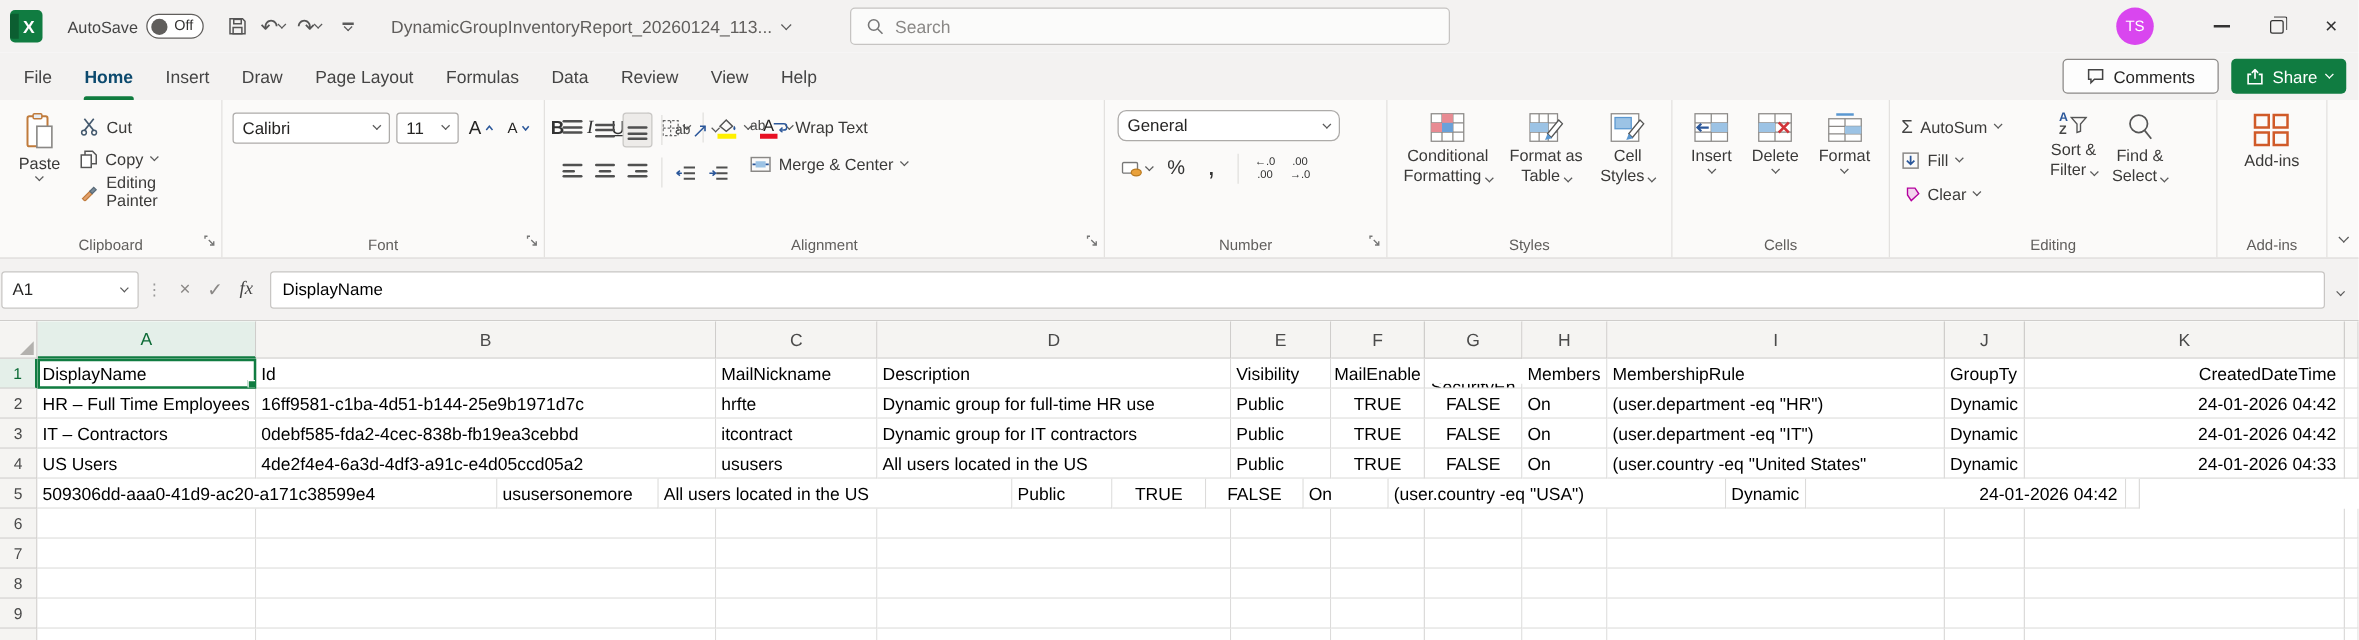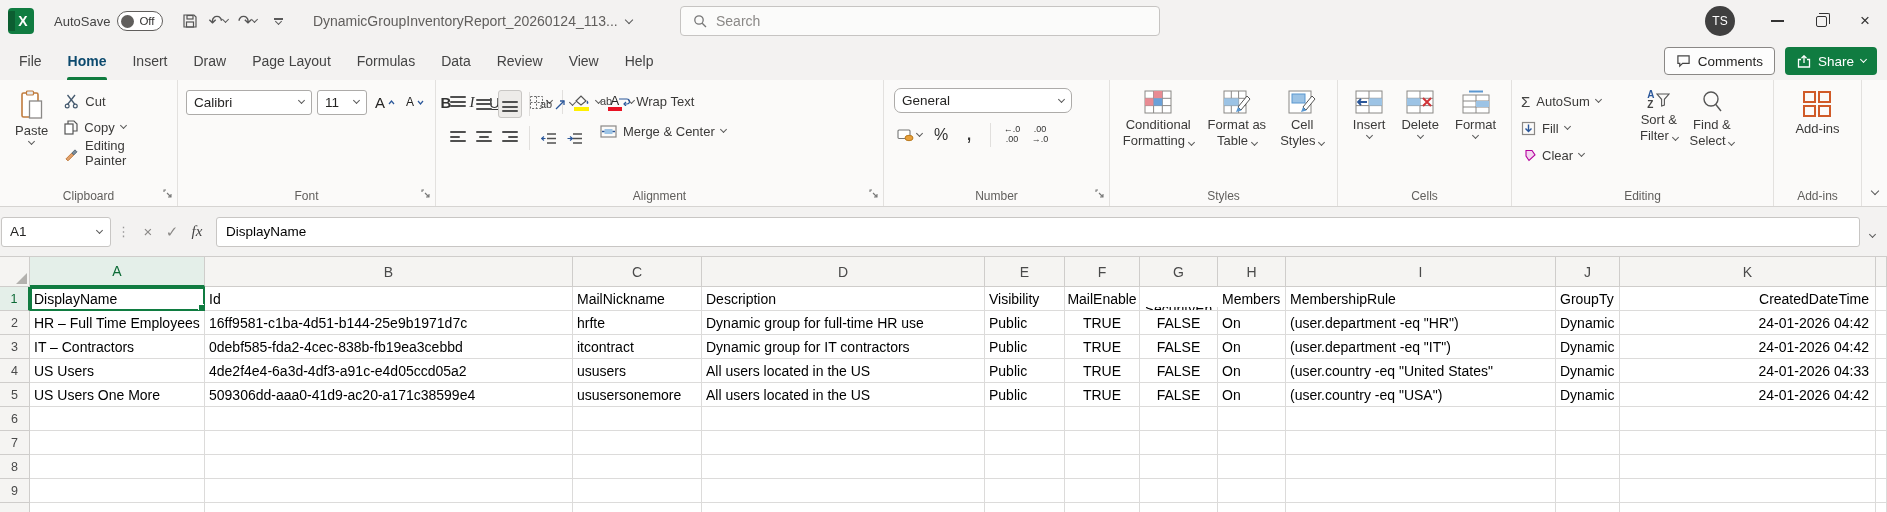--- a/index.html
+++ b/index.html
@@ -22,35 +22,35 @@
   .uglyph { font-size:17px; color:#555; line-height:1; }
   .cv { width:6px; height:6px; border-right:1.3px solid #5a5a5a; border-bottom:1.3px solid #5a5a5a; transform:rotate(45deg); display:inline-block; flex:none; margin-top:-3px; }
   .cv.w { border-color:#fff; }
   .cv.sm { width:5px; height:5px; }
   .qsep { margin-left:6px; display:flex; flex-direction:column; align-items:center; gap:2px; padding:4px 4px; }
   .qsep .bar { width:9px; height:1.5px; background:#5a5a5a; }
   .fname { margin-left:26px; display:flex; align-items:center; gap:8px; font-size:14px; color:#605e5c; }
   .searchbox { position:absolute; left:680px; top:6px; width:480px; height:30px; background:#fbfbfa; border:1px solid #c6c4c2; border-radius:4px; display:flex; align-items:center; padding-left:12px; gap:9px; }
   .searchbox .ph { font-size:14px; color:#8a8886; }
   .tb-right { position:absolute; right:0; top:0; height:42px; display:flex; align-items:center; }
-  .avatar { width:30px; height:30px; border-radius:50%; background:#404040; color:#fff; font-size:12px; display:flex; align-items:center; justify-content:center; margin-right:20px; }
+  .avatar { width:30px; height:30px; border-radius:50%; background:#d946ef; color:#fff; font-size:12px; display:flex; align-items:center; justify-content:center; margin-right:32px; }
   .winbtn { width:44px; height:42px; display:flex; align-items:center; justify-content:center; }
   .minbar { width:13px; height:1.5px; background:#333; }
   .restore { width:11px; height:11px; border:1.2px solid #333; border-radius:2px; position:relative; }
   .restore::before { content:''; position:absolute; left:2px; top:-4px; width:10px; height:10px; border-top:1.2px solid #333; border-right:1.2px solid #333; border-radius:0 2px 0 0; }
   .closex { font-size:17px; color:#333; }
 
   
   .tabrow { height:38px; background:#f3f2f1; display:flex; align-items:center; position:relative; padding-left:6px; }
   .tablist { display:flex; align-items:center; height:100%; }
   .tab { font-size:14px; color:#444; padding:0 13px; height:100%; display:flex; align-items:center; position:relative; }
   .tab.active { font-weight:bold; color:#0c4a6e; }
   .tab.active::after { content:''; position:absolute; left:12px; right:12px; bottom:0; height:3px; background:#0f7b3e; border-radius:2px 2px 0 0; }
   .tabactions { position:absolute; right:10px; top:5px; display:flex; align-items:center; gap:10px; }
-  .btn-comments { height:28px; border:1px solid #8a8886; border-radius:4px; background:#fdfdfd; display:flex; align-items:center; gap:7px; padding:0 11px; font-size:13.5px; color:#252423; }
+  .btn-comments { height:28px; border:1px solid #8a8886; border-radius:4px; background:#fdfdfd; display:flex; align-items:center; gap:7px; padding:0 18px; font-size:13.5px; color:#252423; }
   .btn-share { height:28px; border-radius:4px; background:#107C41; color:#fff; display:flex; align-items:center; gap:7px; padding:0 11px 0 12px; font-size:13.5px; }
 
   
   .ribbon { height:127px; background:#fbfaf9; border-bottom:1px solid #d6d4d2; display:flex; position:relative; }
   .group { position:relative; border-right:1px solid #e3e1df; padding:6px 4px 22px; display:flex; align-items:flex-start; flex:none; }
   .grouplabel { position:absolute; bottom:3px; left:0; right:0; text-align:center; font-size:12px; color:#605e5c; }
   .launcher { position:absolute; bottom:4px; right:5px; }
   .bigbtn { display:flex; flex-direction:column; align-items:center; justify-content:flex-start; gap:3px; padding:4px 6px; border-radius:3px; }
   .bigbtn .blabel { font-size:13px; color:#3b3a39; text-align:center; line-height:1.25; }
   .smallrow { display:flex; align-items:center; gap:6px; padding:3px 5px; border-radius:3px; font-size:13px; color:#3b3a39; height:26px; }
@@ -657,21 +657,20 @@
         <div class="gc c" style="width: 75px;">TRUE</div>
         <div class="gc c" style="width: 78px;">FALSE</div>
         <div class="gc l" style="width: 68px;">On</div>
         <div class="gc l" style="width: 270px;">(user.country -eq "United States"</div>
         <div class="gc l" style="width: 64px;">Dynamic</div>
         <div class="gc r" style="width: 256px;">24-01-2026 04:33</div>
         <div class="gc" style="width: 11px;"></div>
       </div>
       <div class="grow">
         <div class="gn" style="width: 30px;">5</div>
-        <div class="gc l" style="width: 175px;">US Users One More</div>
         <div class="gc l" style="width: 368px;">509306dd-aaa0-41d9-ac20-a171c38599e4</div>
         <div class="gc l" style="width: 129px;">ususersonemore</div>
         <div class="gc l" style="width: 283px;">All users located in the US</div>
         <div class="gc l" style="width: 80px;">Public</div>
         <div class="gc c" style="width: 75px;">TRUE</div>
         <div class="gc c" style="width: 78px;">FALSE</div>
         <div class="gc l" style="width: 68px;">On</div>
         <div class="gc l" style="width: 270px;">(user.country -eq "USA")</div>
         <div class="gc l" style="width: 64px;">Dynamic</div>
         <div class="gc r" style="width: 256px;">24-01-2026 04:42</div>

